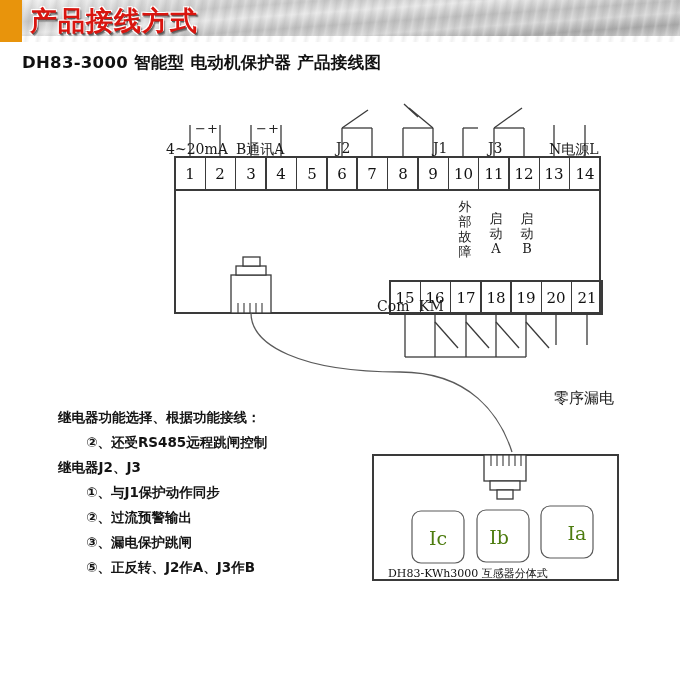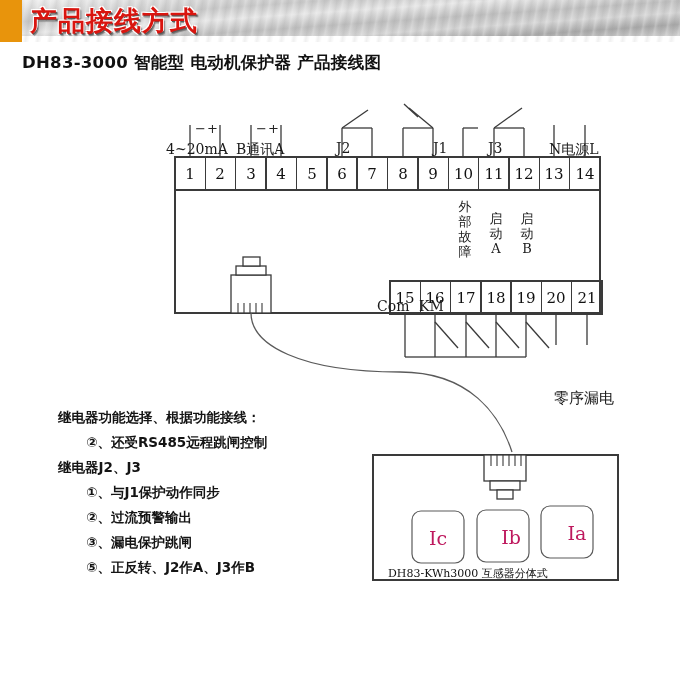--- a/index.html
+++ b/index.html
@@ -131,21 +131,21 @@
     position: absolute;
     font-family: "DejaVu Serif", serif;
     font-size: 11px;
     color: #111;
     white-space: nowrap;
   }
   .ct-core-label {
     position: absolute;
     font-family: "DejaVu Serif", serif;
     font-size: 19px;
-    color: #be185d;
+    color: #4d7c0f;
     text-align: center;
     white-space: nowrap;
   }
 </style>
 </head>
 <body>
 
 <div class="banner">
   <div class="banner-streaks"></div>
   <div class="banner-bar"></div>
@@ -335,15 +335,15 @@
   <div class="note-line">继电器功能选择、根据功能接线：</div>
   <div class="note-line note-indent">②、还受RS485远程跳闸控制</div>
   <div class="note-line">继电器J2、J3</div>
   <div class="note-line note-indent">①、与J1保护动作同步</div>
   <div class="note-line note-indent">②、过流预警输出</div>
   <div class="note-line note-indent">③、漏电保护跳闸</div>
   <div class="note-line note-indent">⑤、正反转、J2作A、J3作B</div>
 </div>
 
 <div class="ct-core-label" style="left:412px; top:527px; width:52px;">Ic</div>
-<div class="ct-core-label" style="left:485px; top:526px; width:52px;">Ib</div>
+<div class="ct-core-label" style="left:473px; top:526px; width:52px;">Ib</div>
 <div class="ct-core-label" style="left:541px; top:522px; width:72px;">Ia</div>
 <div class="ct-caption" style="left:388px; top:566px;">DH83-KWh3000  互感器分体式</div>
 
 </body></html>

